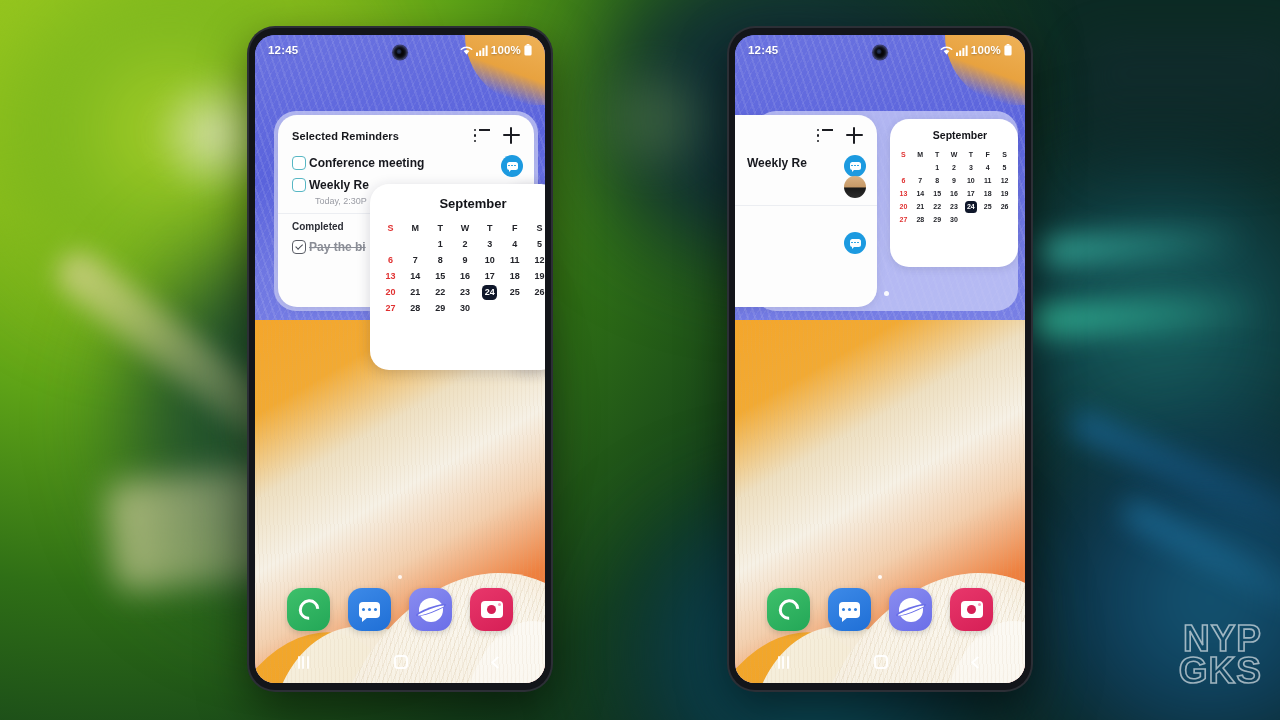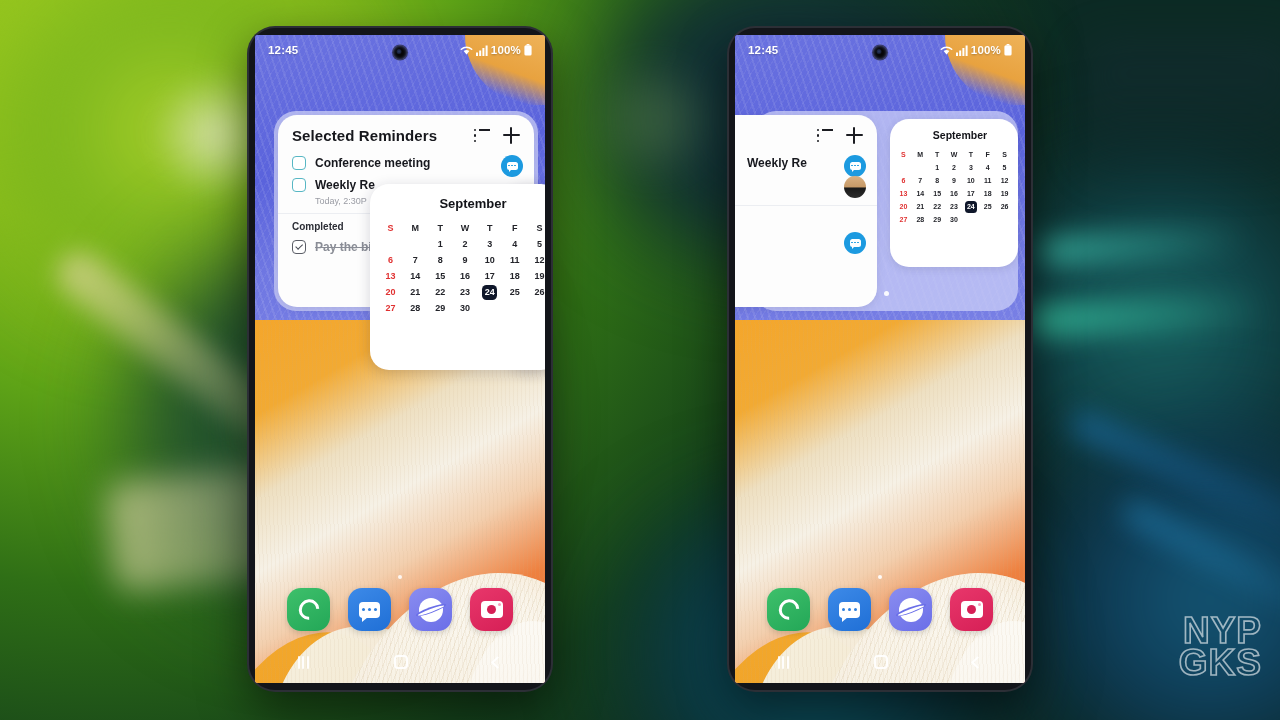--- a/index.html
+++ b/index.html
@@ -66,21 +66,21 @@
       0 0 0 2px #2c2f36,
       0 18px 48px rgba(0,0,0,.55);
     padding: 7px 6px;
   }
   #phone-left  { left: 249px; top: 28px; width: 302px; height: 662px; }
   #phone-right { left: 729px; top: 28px; width: 302px; height: 662px; }
 
   .screen {
     position: relative;
     width: 100%; height: 100%;
-    border-radius: 3px;
+    border-radius: 20px;
     overflow: hidden;
     background: #5b63d8;
   }
 
   
   .wall { position: absolute; inset: 0; }
   .wall-top {
     position: absolute; left: 0; right: 0; top: 0; height: 52%;
     background:
       linear-gradient(170deg, #6a72e0 0%, #5a63dc 38%, #6f77e2 62%, #7d84e6 100%);
@@ -167,42 +167,42 @@
     border-radius: 19px;
     z-index: 4;
     overflow: hidden;
     box-shadow: 0 2px 8px rgba(40,40,70,.10);
   }
   #rem-left { left: 23px; top: 80px; width: 256px; height: 192px; }
   .rem-head {
     display: flex; align-items: center; justify-content: space-between;
     padding: 12px 14px 8px 14px;
   }
-  .rem-title { font-size: 15px; font-weight: bold; color: #16171c; letter-spacing: .1px; }
+  .rem-title { font-size: 11px; font-weight: bold; color: #16171c; letter-spacing: .1px; }
   .rem-actions { display: flex; align-items: center; gap: 13px; }
 
   .icon-list { width: 16px; height: 13px; position: relative; }
   .icon-list i { position: absolute; left: 5px; height: 2px; width: 11px; background: #1b1c22; border-radius: 1px; }
   .icon-list i:nth-child(1) { top: 0; }
   .icon-list i:nth-child(2) { top: 5.5px; }
   .icon-list i:nth-child(3) { top: 11px; }
   .icon-list b { position: absolute; left: 0; width: 2.4px; height: 2.4px; border-radius: 50%; background: #1b1c22; }
   .icon-list b:nth-of-type(1) { top: -.2px; }
   .icon-list b:nth-of-type(2) { top: 5.3px; }
   .icon-list b:nth-of-type(3) { top: 10.8px; }
 
   .icon-plus { width: 17px; height: 17px; position: relative; }
   .icon-plus::before, .icon-plus::after {
     content: ""; position: absolute; background: #1b1c22; border-radius: 1px;
   }
   .icon-plus::before { left: 7.4px; top: 0; width: 2px; height: 17px; }
   .icon-plus::after  { top: 7.4px; left: 0; height: 2px; width: 17px; }
 
   .rem-row {
-    display: flex; align-items: center; gap: 9px;
+    display: flex; align-items: center; gap: 3px;
     padding: 4px 12px 4px 14px;
     position: relative;
   }
   .cbox {
     width: 14px; height: 14px; flex: none;
     border: 1.8px solid #57b7c4; border-radius: 4px; background: #fff;
   }
   .cbox.done {
     border-color: #5a5d66;
     display: flex; align-items: center; justify-content: center;
@@ -349,21 +349,21 @@
     z-index: 5;
   }
   .nav-recents { display: flex; gap: 2.5px; }
   .nav-recents i { width: 2px; height: 13px; background: rgba(255,255,255,.92); border-radius: 1px; }
   .nav-home { width: 14px; height: 14px; border: 2px solid rgba(255,255,255,.92); border-radius: 4px; }
   .nav-back { width: 9px; height: 9px; border-left: 2px solid rgba(255,255,255,.92);
               border-bottom: 2px solid rgba(255,255,255,.92); transform: rotate(45deg); }
 
   
   #watermark {
-    position: absolute; right: 18px; bottom: 40px;
+    position: absolute; right: 18px; bottom: 32px;
     text-align: right;
     font-size: 37px; font-weight: bold;
     line-height: .88; letter-spacing: 1px;
     color: transparent;
     -webkit-text-stroke: 1.6px rgba(255,255,255,.60);
     z-index: 9;
     font-family: "Liberation Sans", sans-serif;
   }
 </style>
 </head>

